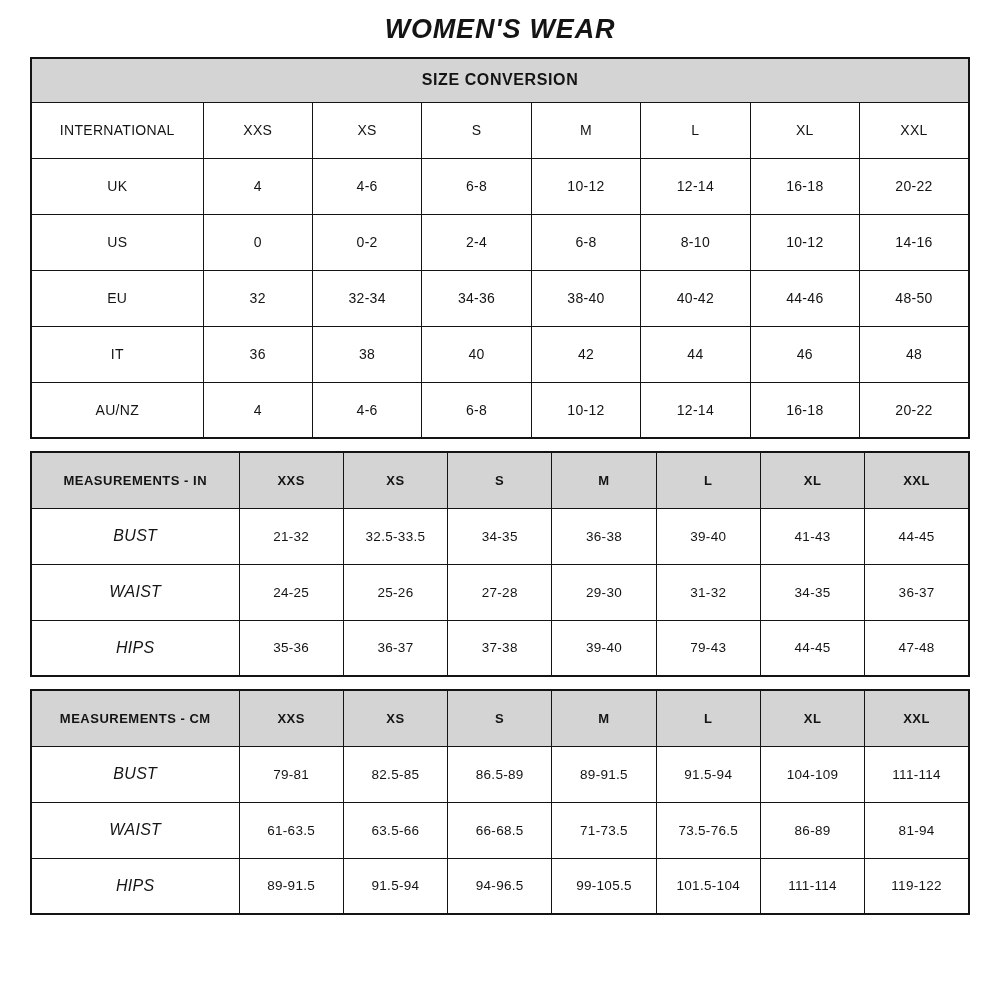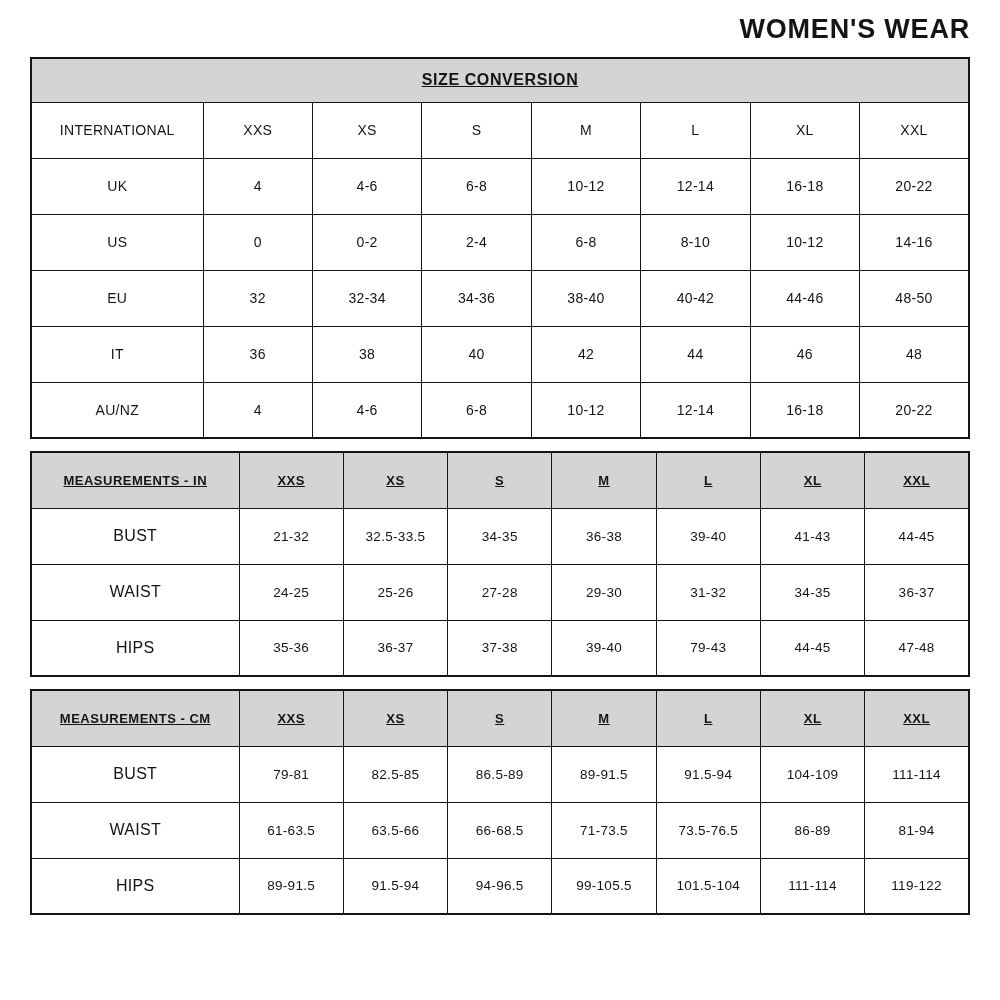--- a/index.html
+++ b/index.html
@@ -9,56 +9,57 @@
     color: #141414;
     width: 1000px;
   }
   .page {
     width: 1000px;
     height: 1000px;
     padding: 8px 30px 14px 30px;
     background: #ffffff;
   }
   .page-title {
-    text-align: right;
+    text-align: center;
     font-size: 27px;
     font-weight: 700;
     letter-spacing: 0.8px;
     margin: 6px 0 12px 0;
+    font-style: italic;
   }
   table.tbl {
     width: 100%;
     border-collapse: collapse;
     table-layout: fixed;
     border: 2.5px solid #141414;
     margin-bottom: 12px;
   }
   table.tbl td {
     border: 1.5px solid #141414;
     text-align: center;
     vertical-align: middle;
     overflow: hidden;
   }
-  .gray { background: #d4d4d4; text-decoration: underline; }
+  .gray { background: #d4d4d4; }
   
   .t1 td { height: 56px; font-size: 14px; letter-spacing: 0.3px; }
   .t1 .caption-row td {
     height: 44px;
     font-size: 16px;
     font-weight: 700;
     letter-spacing: 0.6px;
   }
   
   .t2 td { height: 56px; font-size: 13.5px; letter-spacing: 0.3px; }
   .t2 .head-row td {
     font-size: 13px;
     font-weight: 700;
     letter-spacing: 0.5px;
   }
-  .t2 td.rlabel { font-size: 16px; }
+  .t2 td.rlabel { font-size: 16px; font-style: italic; }
 </style>
 </head>
 <body>
 
 <div class="page">
 
   <h1 class="page-title">WOMEN'S WEAR</h1>
 
   <table class="tbl t1">
     <colgroup>

